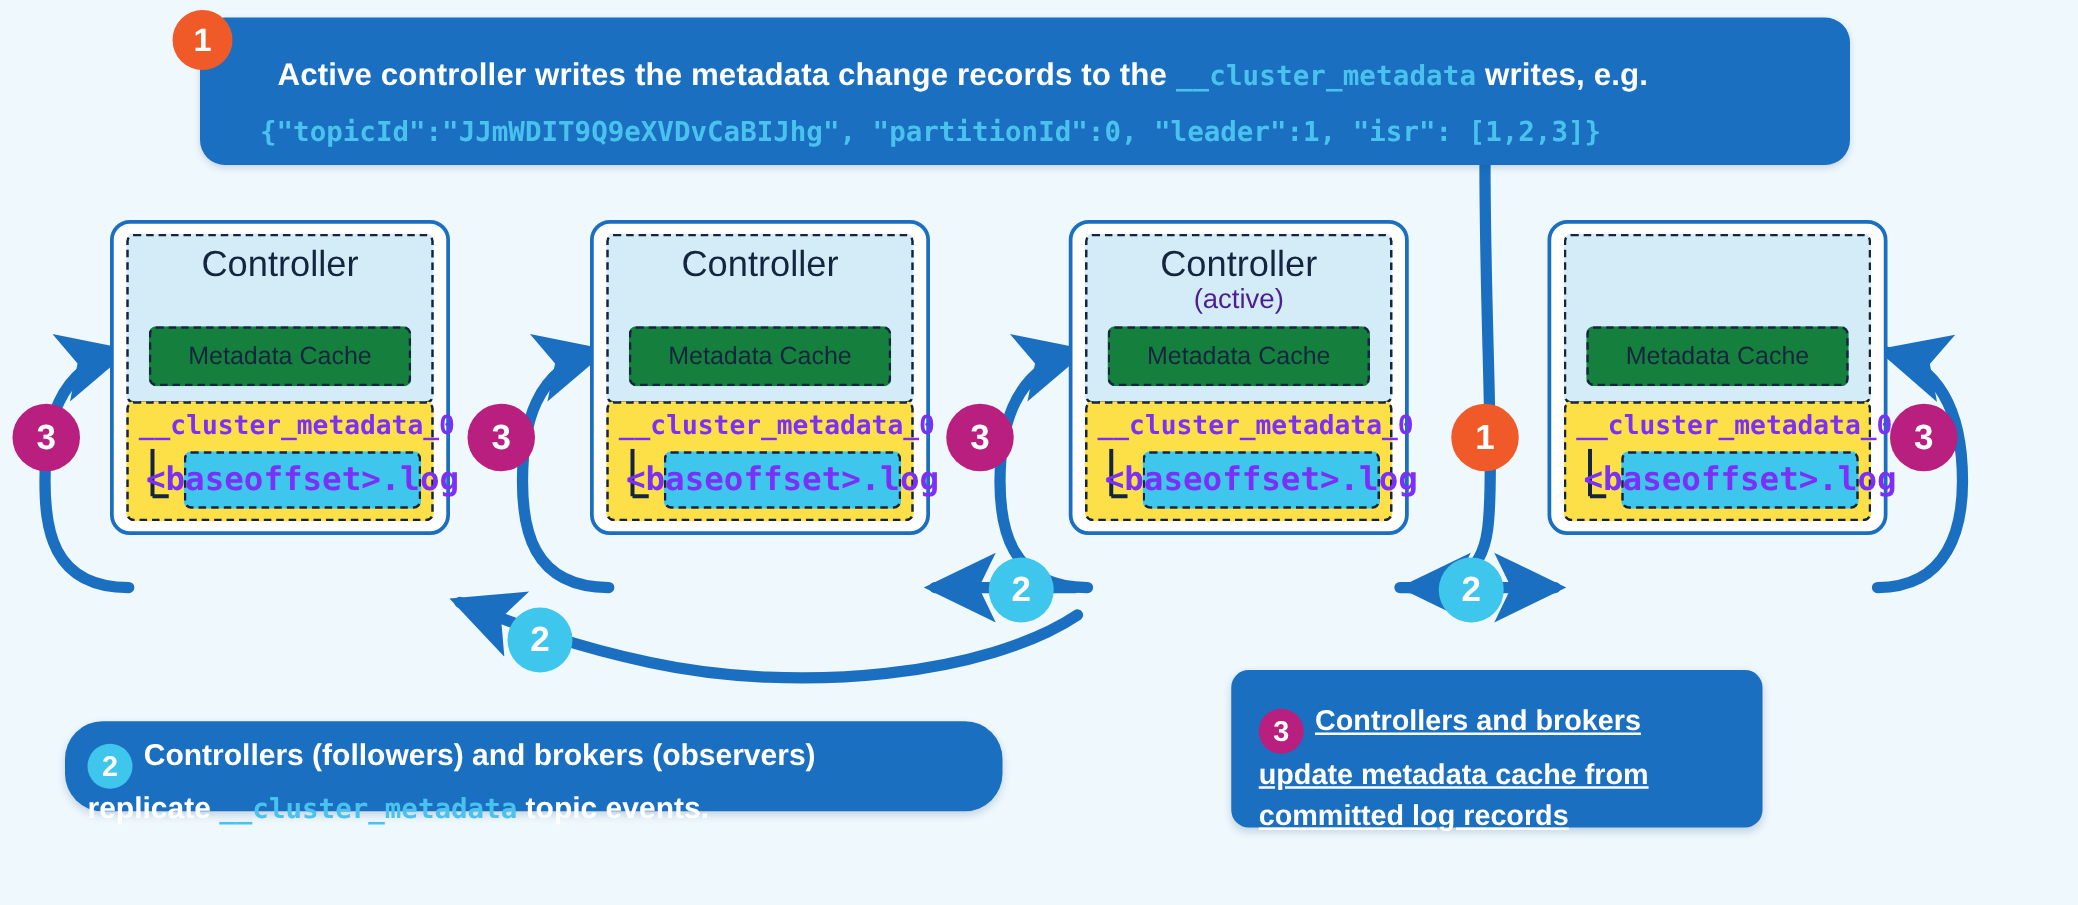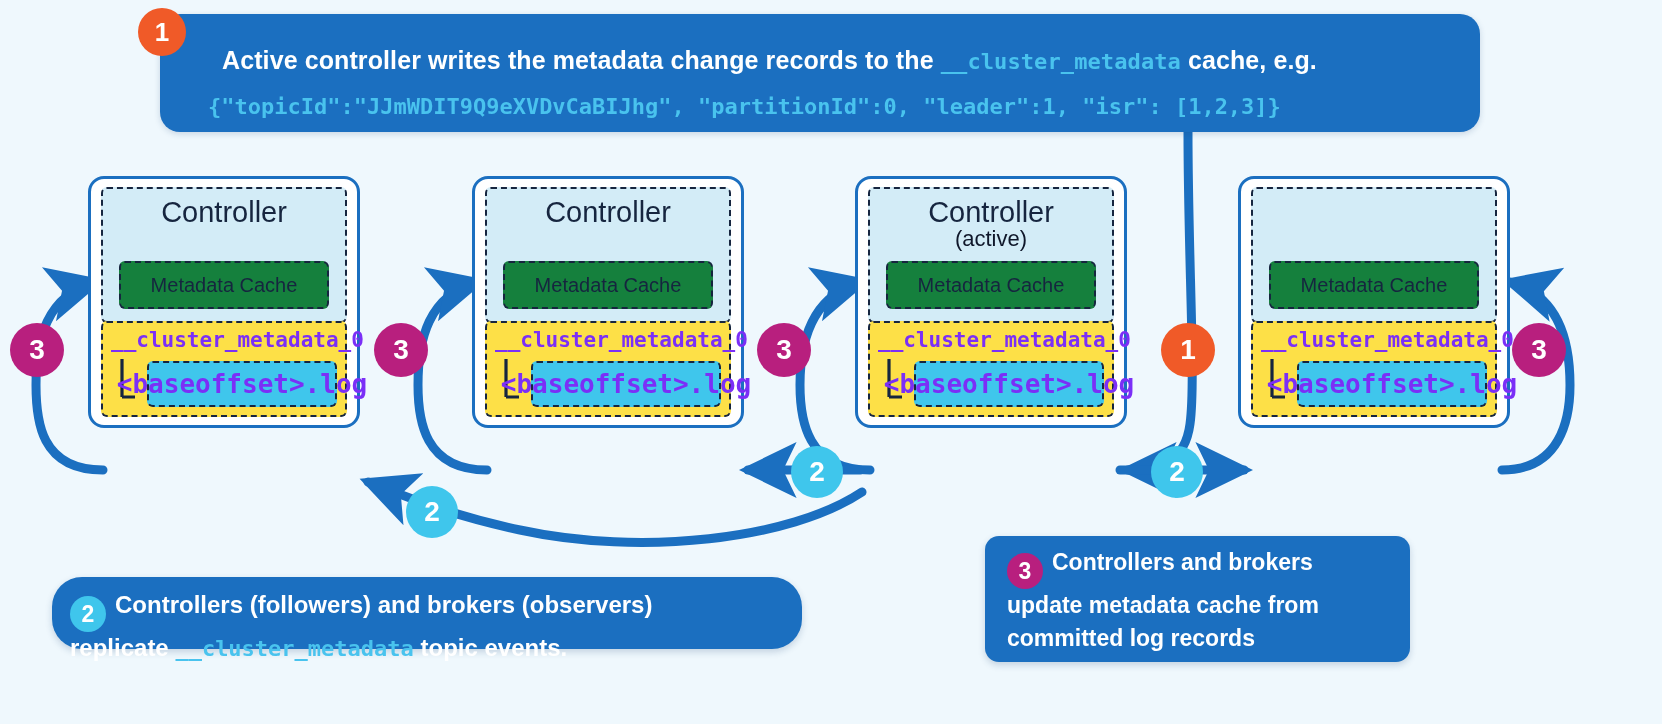--- a/index.html
+++ b/index.html
@@ -57,21 +57,21 @@
   .node-inner-top{
     position:absolute;left:10px;top:8px;right:10px;height:136px;
     background:#d3ecf7;border:2.5px dashed #16253f;border-radius:6px;
     box-sizing:border-box;
   }
   .node-title{
     position:absolute;left:0;right:0;top:8px;text-align:center;
     font-size:29px;color:#16253f;font-weight:normal;line-height:1.04;
   }
   .node-sub{
-    display:block;font-size:22px;color:#0f172a;line-height:1.05;
+    display:block;font-size:22px;color:#4c1d95;line-height:1.05;
   }
   .meta-cache{
     position:absolute;left:16px;right:16px;bottom:12px;height:48px;
     background:#15803d;border:2.5px dashed #16253f;border-radius:6px;
     display:flex;align-items:center;justify-content:center;
     font-size:20px;color:#16253f;box-sizing:border-box;
   }
   .kafka-logo{
     position:absolute;left:50%;top:150px;transform:translateX(-50%);
     width:74px;height:74px;
@@ -104,21 +104,21 @@
   .legend{
     position:absolute;background:#1b6fc0;border-radius:14px;z-index:4;
     box-shadow:0 3px 7px rgba(20,60,110,.2);
   }
   #legend2{left:52px;top:577px;width:750px;height:72px;border-radius:30px;}
   #legend3{left:985px;top:536px;width:425px;height:126px;}
   .legend-text{
     position:absolute;left:18px;top:12px;right:14px;
     color:#fff;font-weight:bold;font-size:24px;line-height:1.32;
   }
-  #legend3 .legend-text{left:22px;top:10px;font-size:23px;line-height:1.42;}
+  #legend3 .legend-text{left:22px;top:24px;font-size:23px;line-height:1.42;text-decoration:underline;}
   .lg-badge{
     display:inline-block;width:36px;height:36px;border-radius:50%;
     text-align:center;line-height:36px;font-size:23px;color:#fff;
     vertical-align:-9px;margin-right:9px;
   }
   .code-cyan{
     font-family:"DejaVu Sans Mono", monospace;color:#49c3ee;
     font-weight:bold;font-size:22px;
   }
 </style>
@@ -149,21 +149,21 @@
 
       <path d="M1120,470 L1244,470"></path>
 
       <path d="M862,492 C790,540 640,556 520,530 C450,515 410,498 368,482"></path>
     </g>
   </svg>
 
   <div class="banner">
     <div class="step step-orange" style="left:-22px;top:-6px;width:48px;height:48px;font-size:26px;">1</div>
     <div class="banner-line1">
-      <span>Active controller writes the metadata change records to the </span><span class="mono-accent">__cluster_metadata</span><span> cache, e.g.</span>
+      <span>Active controller writes the metadata change records to the </span><span class="mono-accent">__cluster_metadata</span><span> writes, e.g.</span>
     </div>
     <div class="banner-line2">{"topicId":"JJmWDIT9Q9eXVDvCaBIJhg", "partitionId":0, "leader":1, "isr": [1,2,3]}</div>
   </div>
 
   <div class="node" style="left:88px;">
     <div class="node-inner-top">
       <div class="node-title">
         <span>Controller</span>
       </div>
       <div class="meta-cache">Metadata Cache</div>

